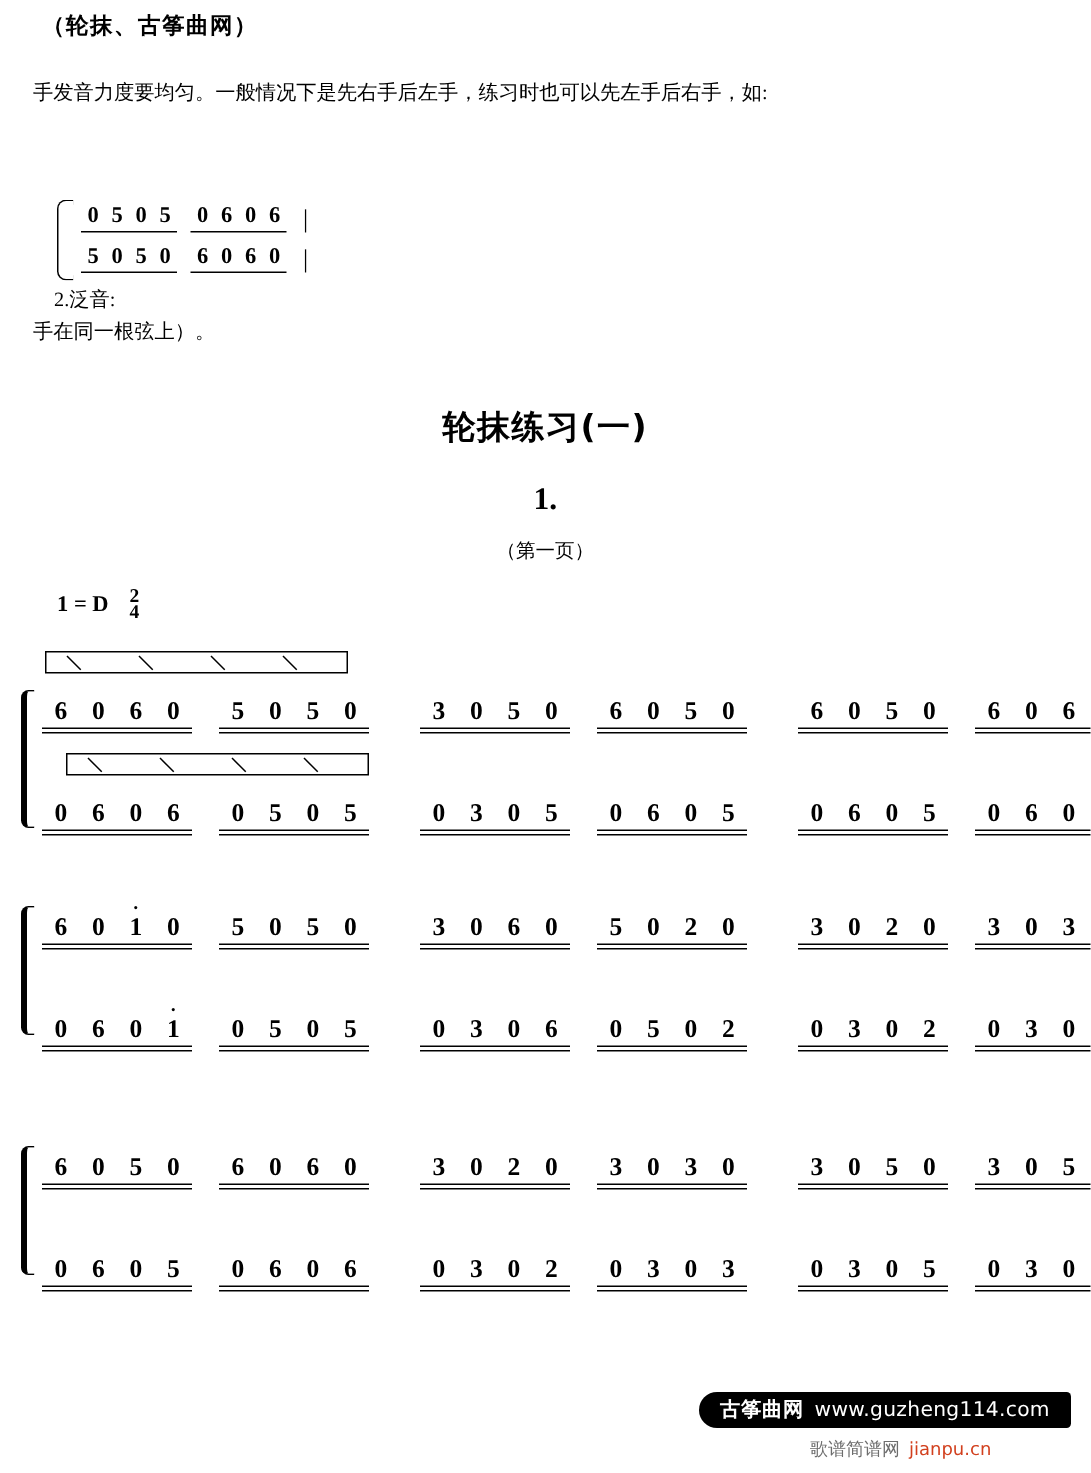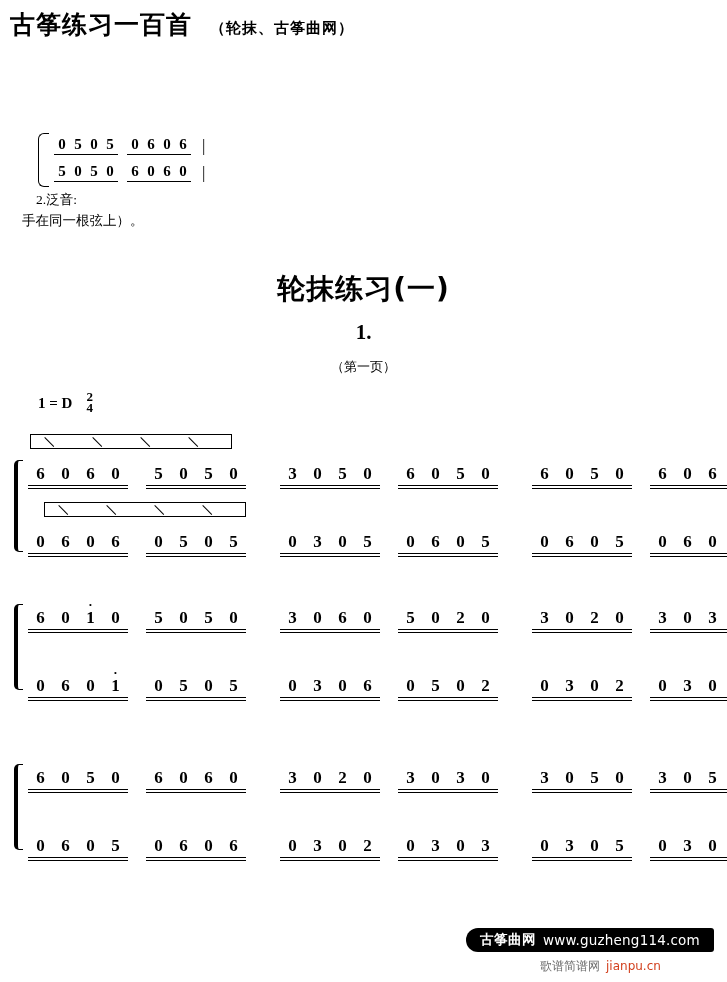--- a/index.html
+++ b/index.html
@@ -108,21 +108,21 @@
 
   
   .sec-title {
     position: absolute;
     left: 0;
     width: 727px;
     text-align: center;
     font-family: "DejaVu Sans", sans-serif;
     font-weight: bold;
   }
-  #sec-main  { top: 270px; font-size: 28px; letter-spacing: 1px; }
+  #sec-main  { top: 270px; font-size: 22px; letter-spacing: 1px; }
   #sec-num   { top: 320px; font-size: 21px; font-family: "Liberation Serif", serif; }
   #sec-page  { top: 358px; font-size: 13px; font-family: "DejaVu Sans", sans-serif; font-weight: normal; }
 
   
   .keysig {
     position: absolute;
     left: 38px;
     top: 392px;
     display: flex;
     align-items: center;
@@ -283,25 +283,25 @@
     color: #6d6d6d;
     display: flex;
     align-items: baseline;
   }
   .footer2 .f2-url { color: #d2401e; margin-left: 6px; }
 </style>
 </head>
 <body>
 
 <div class="title-row">
-  <div class="main-title">古筝练习一百首</div>
   <div class="sub-title">（轮抹、古筝曲网）</div>
 </div>
 
 <div class="prose">
+  <p>手发音力度要均匀。一般情况下是先右手后左手，练习时也可以先左手后右手，如:</p>
 </div>
 
 <div class="example">
   <div class="ex-brace"></div>
 
   <div class="ex-line r1">
     <div class="ex-grp">
       <span>0</span>
       <span>5</span>
       <span>0</span>

